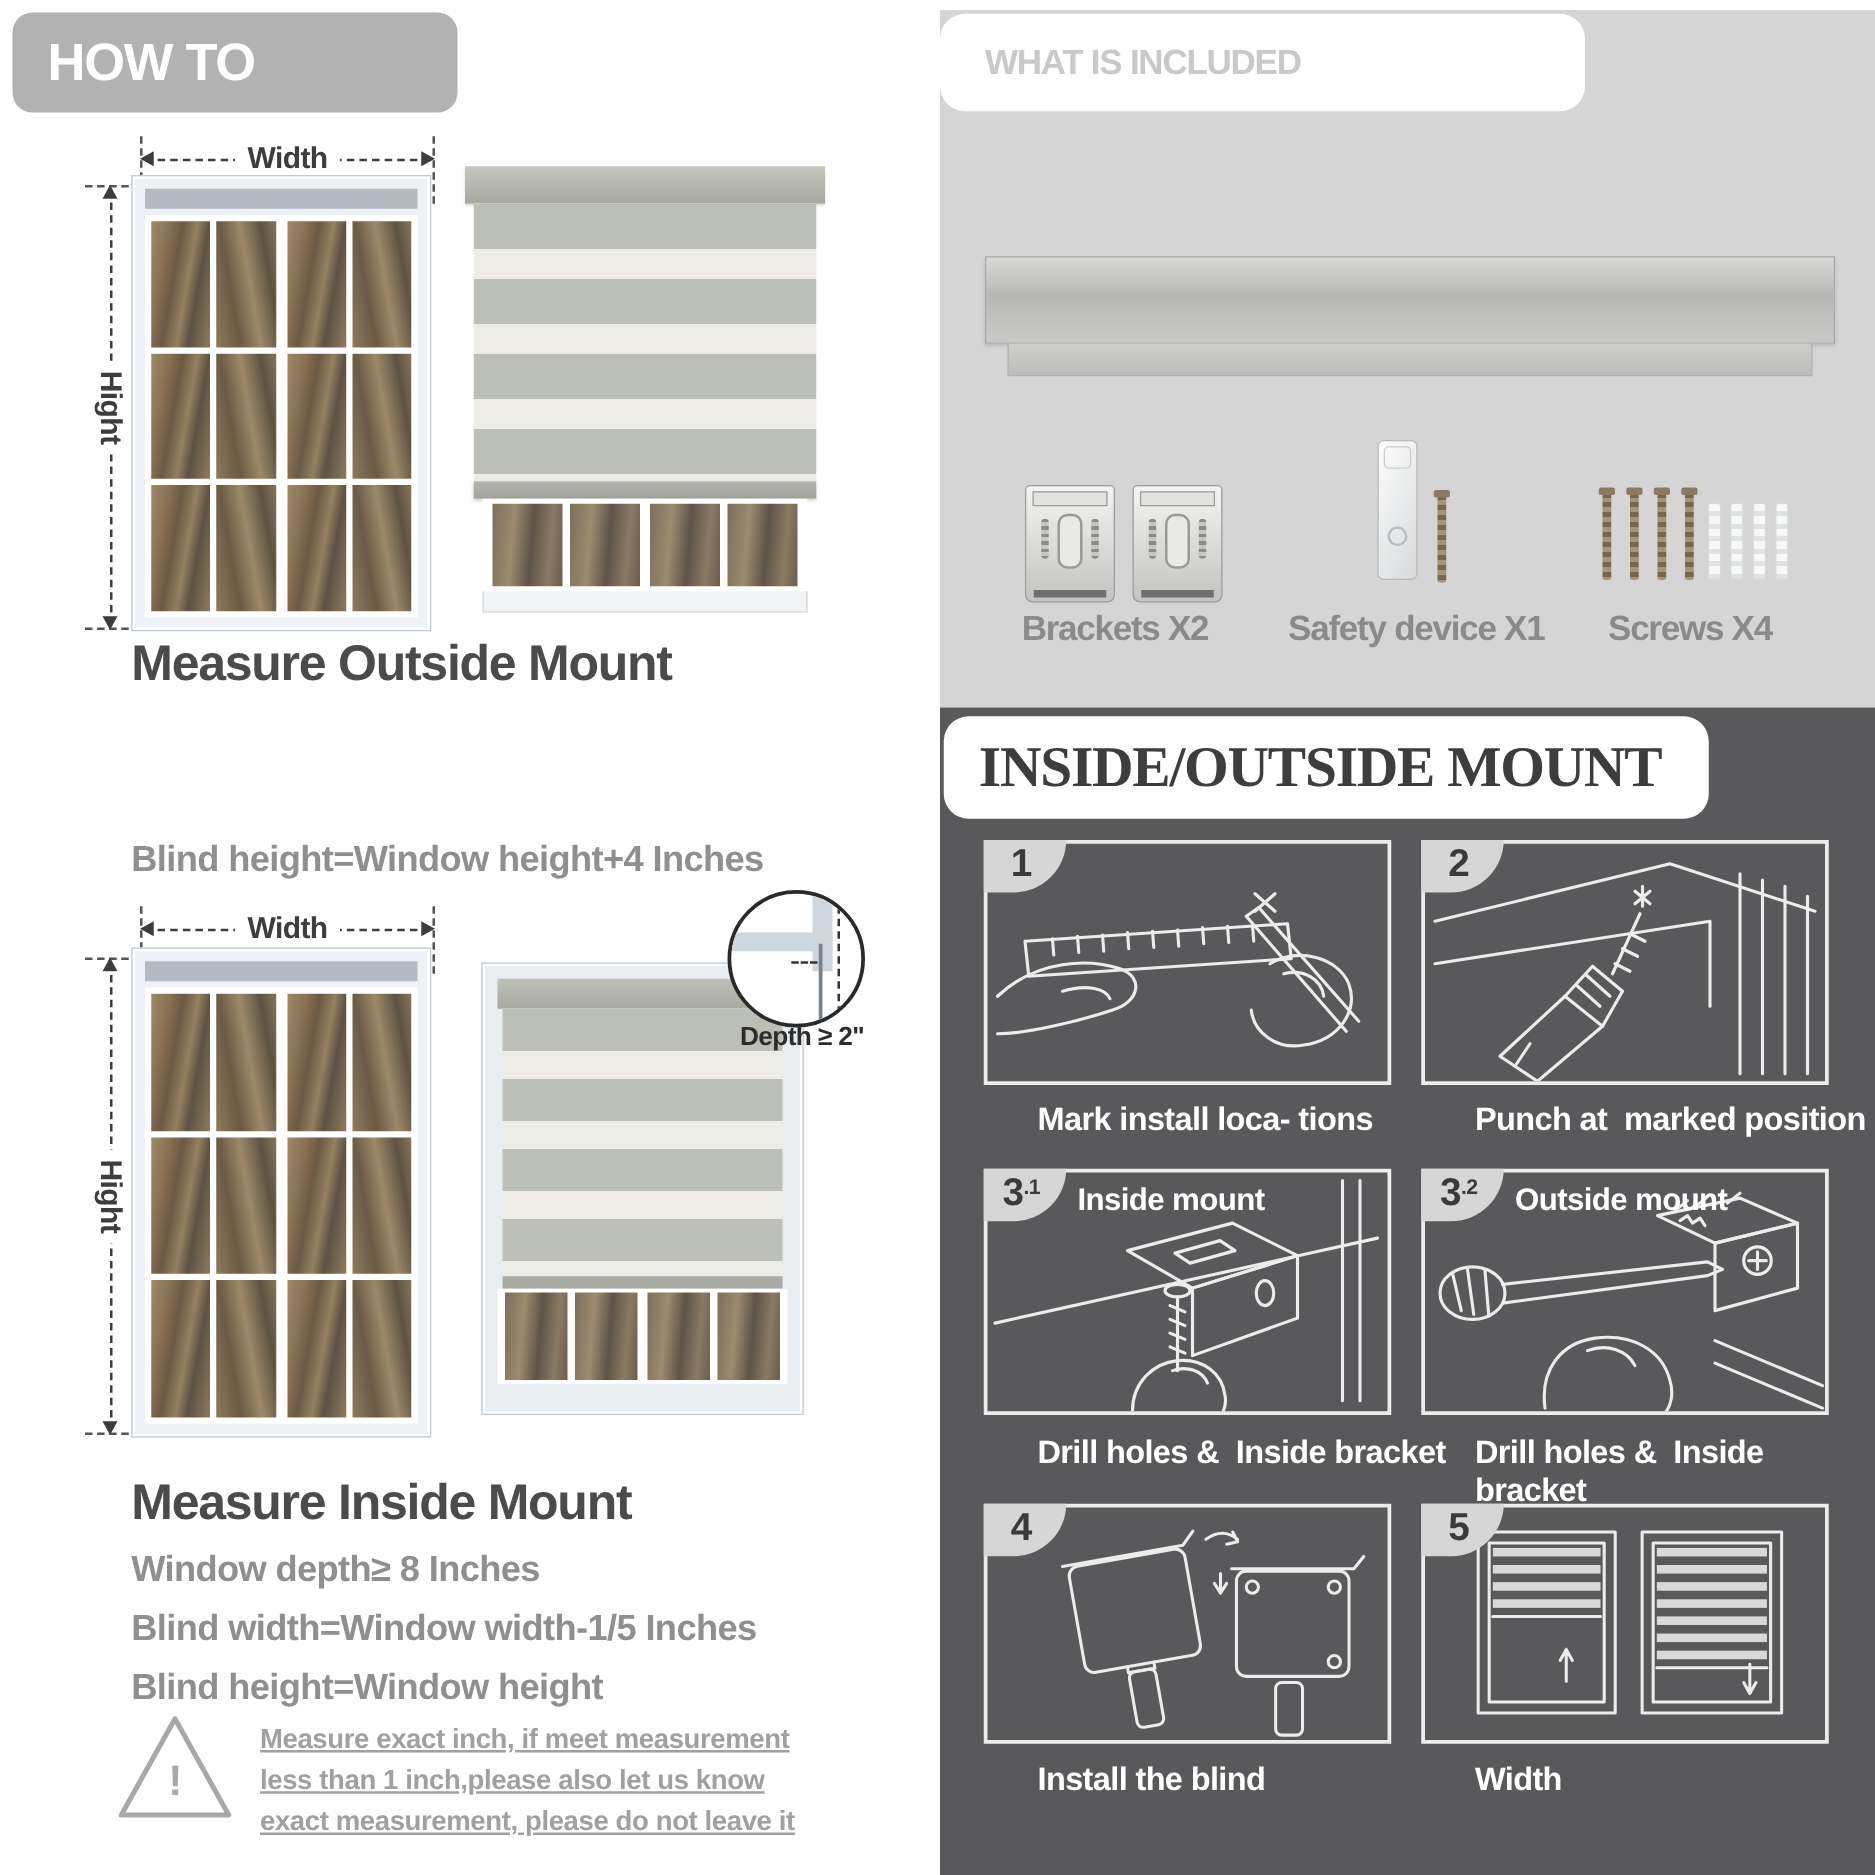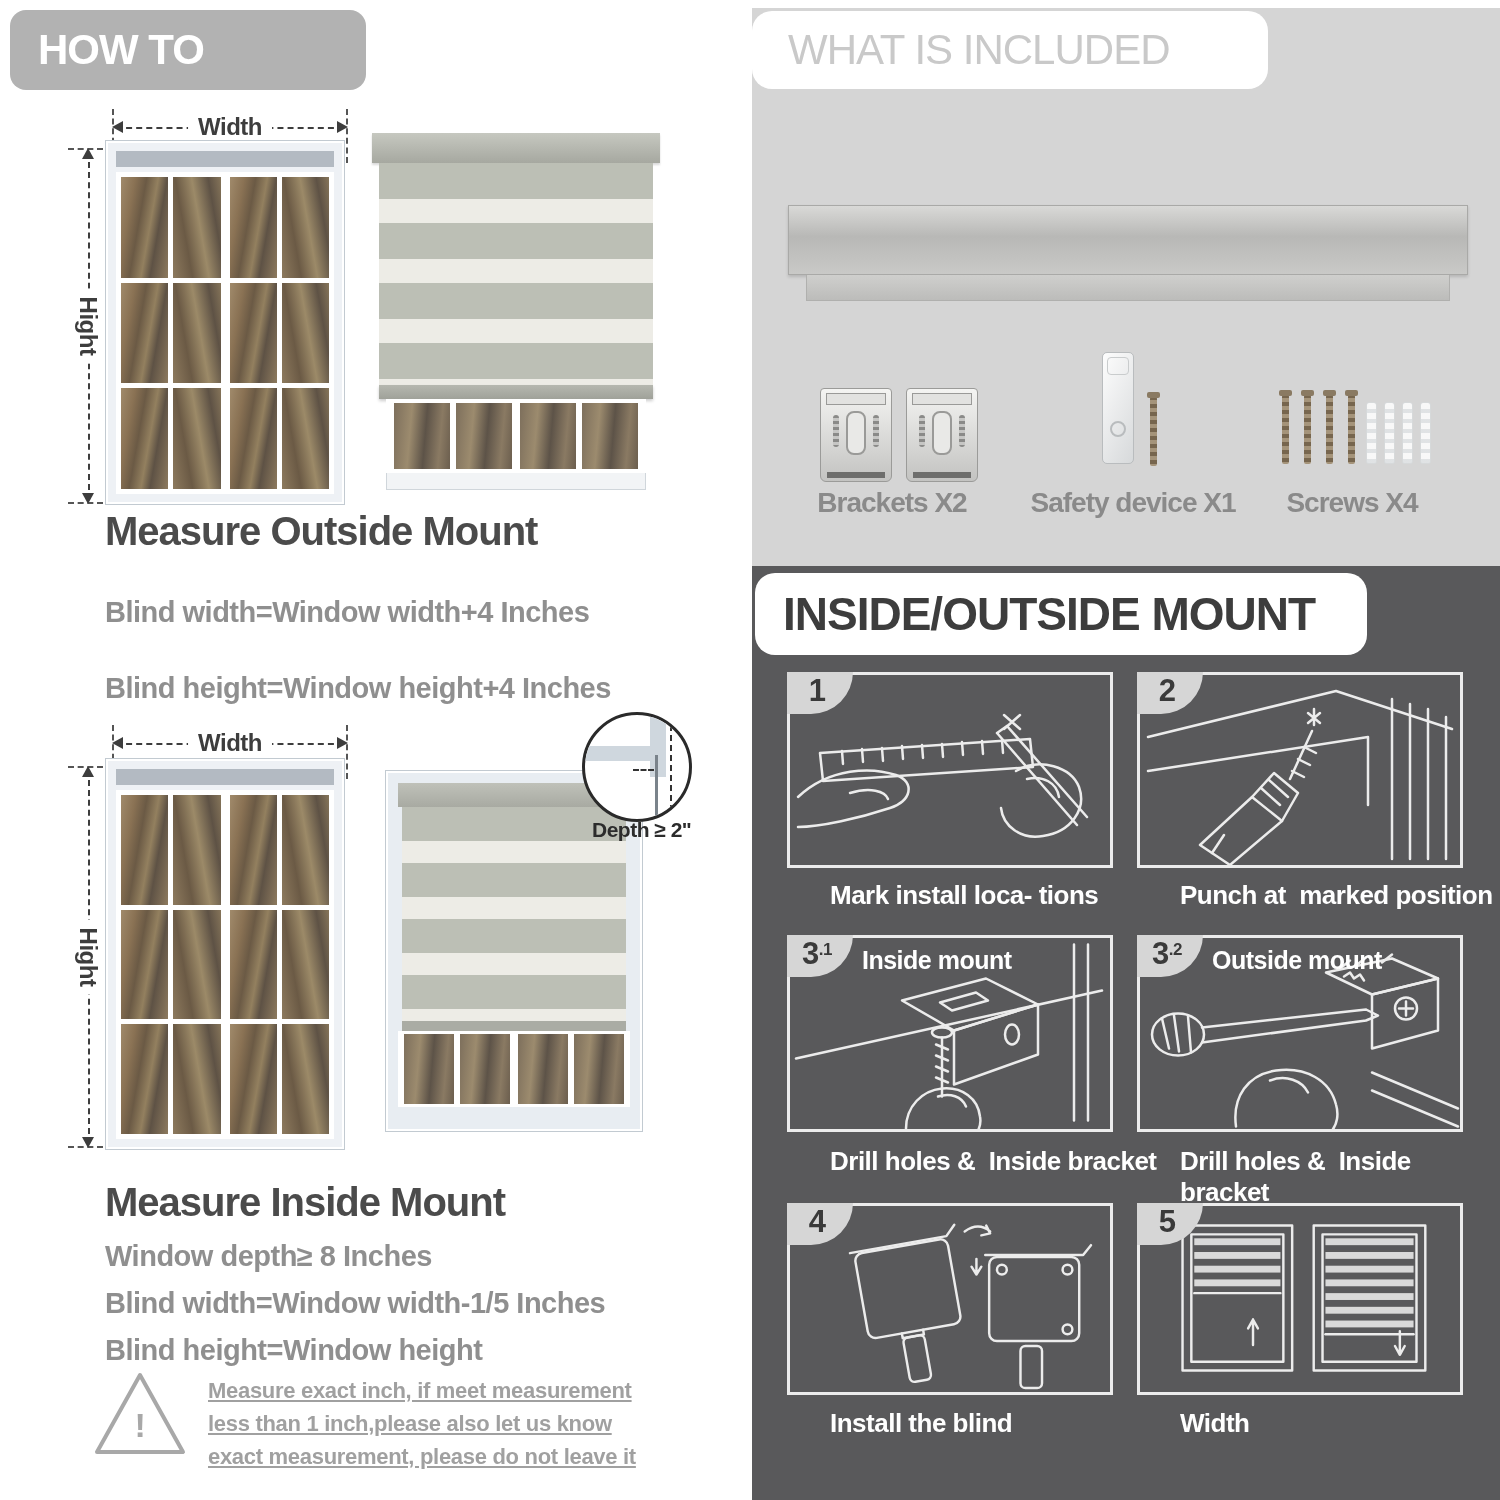--- a/index.html
+++ b/index.html
@@ -4,22 +4,22 @@
 <style>
   html,body{margin:0;padding:0;background:#fff;}
   #canvas{position:relative;width:1500px;height:1500px;background:#ffffff;overflow:hidden;
           font-family:"Liberation Sans",sans-serif;letter-spacing:-0.5px;}
   .abs{position:absolute;}
 
   
   .h1-box{left:10px;top:10px;width:356px;height:80px;background:#b2b2b2;border-radius:16px;}
   .h1-box span{display:block;line-height:80px;padding-left:28px;color:#fff;font-weight:bold;font-size:42px;letter-spacing:-1px;}
   .h2-box{left:752px;top:11px;width:516px;height:78px;background:#fff;border-radius:20px;}
-  .h2-box span{display:block;line-height:78px;padding-left:36px;color:#c9c9c9;font-weight:normal;font-size:42px;letter-spacing:-1px;}
-  .h3-box{left:755px;top:573px;width:612px;height:82px;background:#fff;border-radius:20px;}
+  .h2-box span{display:block;line-height:78px;padding-left:36px;color:#c9c9c9;font-weight:bold;font-size:28px;letter-spacing:-1px;}
+  .h3-box{left:755px;top:573px;width:612px;height:82px;background:#fff;border-radius:20px;font-family:Liberation Serif, serif;}
   .h3-box span{display:block;line-height:82px;padding-left:28px;color:#3d3d3d;font-weight:bold;font-size:46px;letter-spacing:-1px;}
 
   
   .panel-light{left:752px;top:8px;width:748px;height:558px;background:#d5d5d5;}
   .panel-dark{left:752px;top:566px;width:748px;height:934px;background:#59595b;}
 
   
   .mh{height:28px;}
   .mh .line{position:absolute;left:4px;right:4px;top:50%;border-top:2px dashed #3d3d3d;}
   .mh .ah{position:absolute;top:50%;transform:translateY(-50%);width:0;height:0;border-top:6px solid transparent;border-bottom:6px solid transparent;}
@@ -183,21 +183,20 @@
       </div>
       <div class="bw-sash">
         <div class="bw-pane"></div>
           <div class="bw-pane"></div>
       </div>
     </div>
     <div class="b-sill"></div>
   </div>
 
   <div class="abs t-main" style="left:105px;top:509px;">Measure Outside Mount</div>
-  <div class="abs t-sub" style="left:105px;top:596px;">Blind width=Window width+4 Inches</div>
   <div class="abs t-sub" style="left:105px;top:672px;">Blind height=Window height+4 Inches</div>
 
   <div class="abs mh" style="left:112px;top:729px;width:236px;">
     <div class="tick l"></div>
     <div class="tick r"></div>
     <div class="line"></div>
     <div class="ah l"></div>
     <div class="ah r"></div>
     <span class="lbl">Width</span>
   </div>

